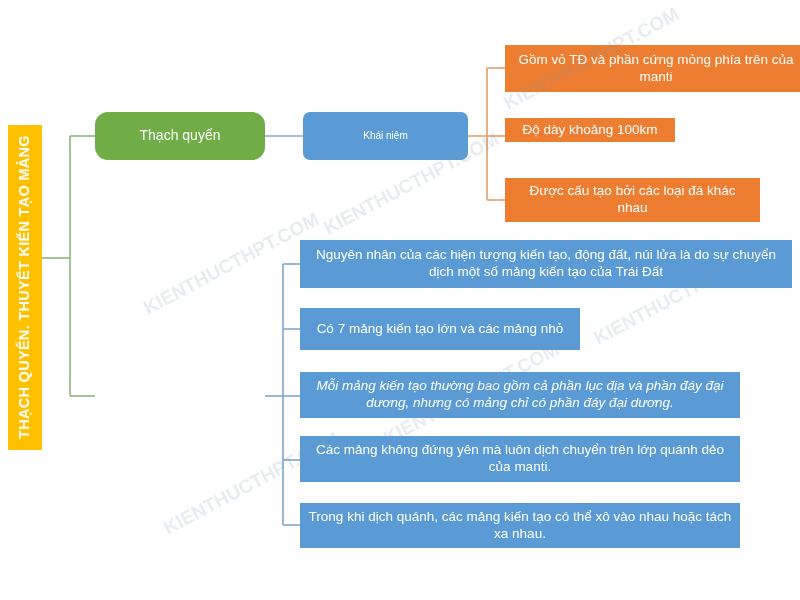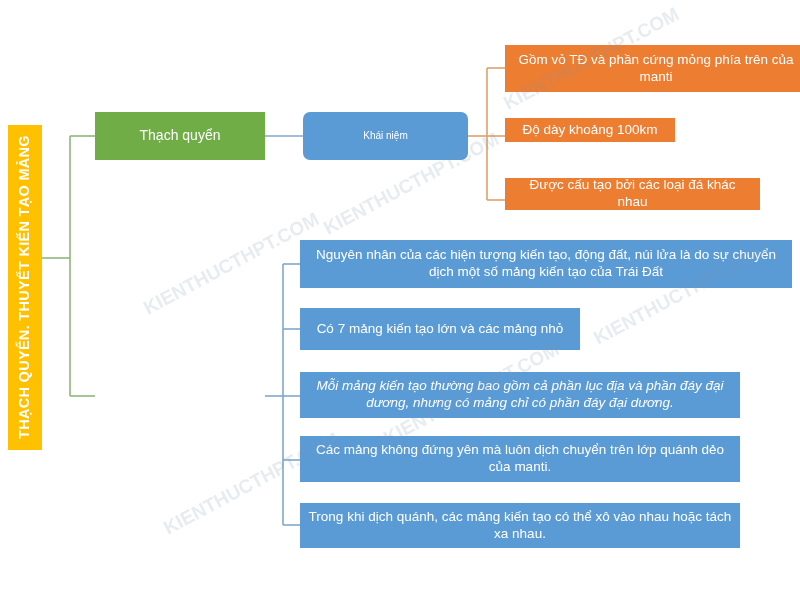--- a/index.html
+++ b/index.html
@@ -121,37 +121,37 @@
       <path d="M283,396 L300,396"></path>
       <path d="M283,460 L300,460"></path>
       <path d="M283,525 L300,525"></path>
     </g>
   </svg>
 
   <div class="node node-root" style="left:8px; top:125px; width:34px; height:325px;">
     <span>THẠCH QUYỂN. THUYẾT KIẾN TẠO MẢNG</span>
   </div>
 
-  <div class="node node-green" style="left:95px; top:112px; width:170px; height:48px;">
+  <div class="node node-green" style="left:95px; top:112px; width:170px; height:48px;border-radius:13px;">
     <span>Thạch quyển</span>
   </div>
 
   <div class="node node-blue small" style="left:303px; top:112px; width:165px; height:48px;">
     <span>Khái niệm</span>
   </div>
 
   <div class="node node-orange" style="left:505px; top:45px; width:302px; height:47px;">
     <span>Gồm vỏ TĐ và phần cứng mỏng phía trên của manti</span>
   </div>
 
   <div class="node node-orange" style="left:505px; top:118px; width:170px; height:24px;">
     <span>Độ dày khoảng 100km</span>
   </div>
 
-  <div class="node node-orange" style="left:505px; top:178px; width:255px; height:32px;">
+  <div class="node node-orange" style="left:505px; top:178px; width:255px; height:44px;">
     <span>Được cấu tạo bởi các loại đá khác nhau</span>
   </div>
 
 
   <div class="node node-blue" style="left:300px; top:240px; width:492px; height:48px;">
     <span>Nguyên nhân của các hiện tượng kiến tạo, động đất, núi lửa là do sự chuyển dịch một số mảng kiến tạo của Trái Đất</span>
   </div>
 
   <div class="node node-blue" style="left:300px; top:308px; width:280px; height:42px;justify-content:center;">
     <span>Có 7 mảng kiến tạo lớn và các mảng nhỏ</span>

